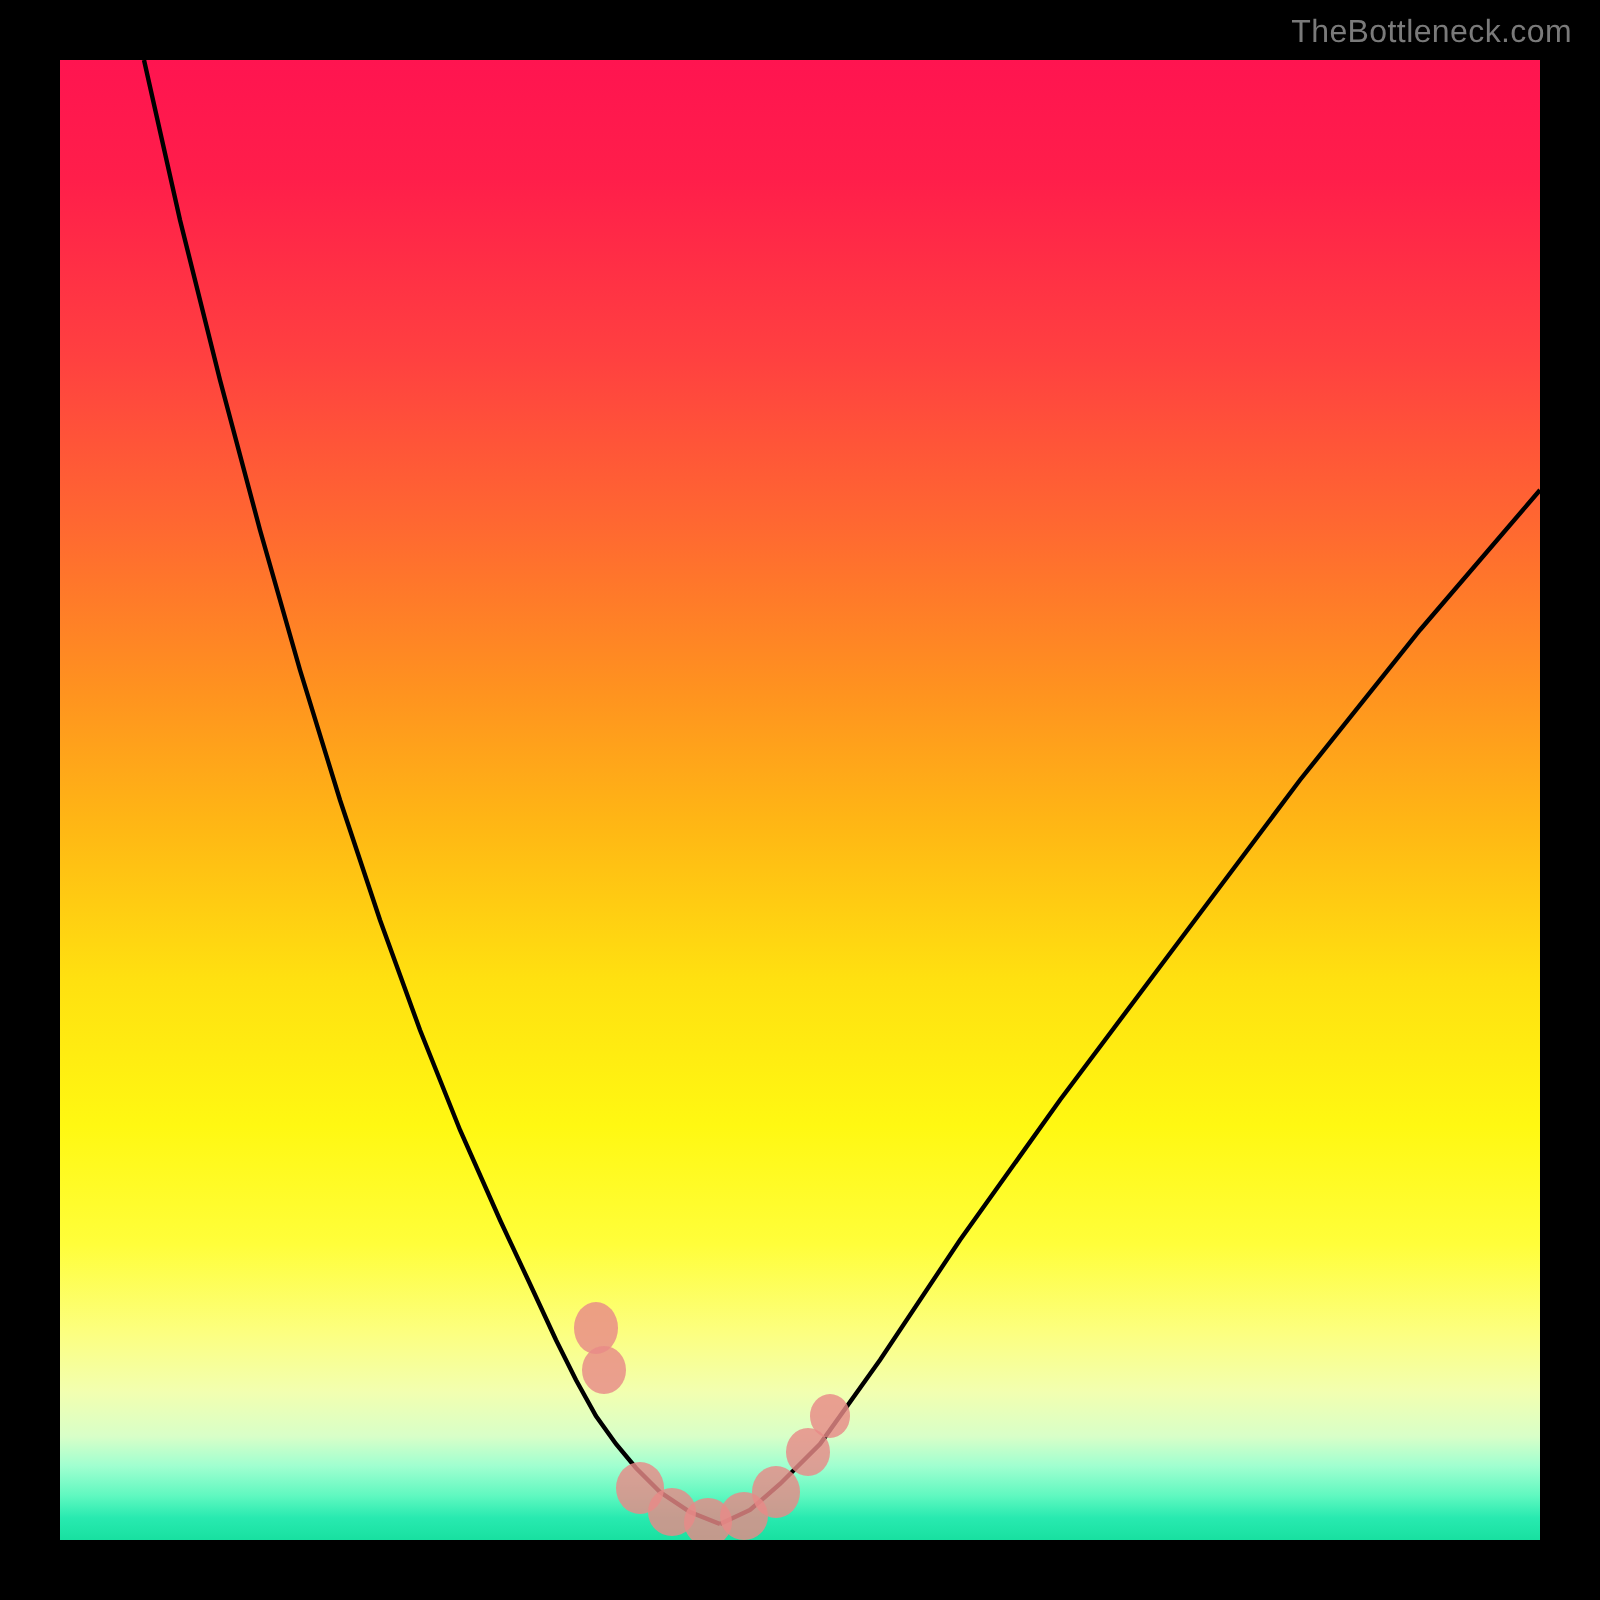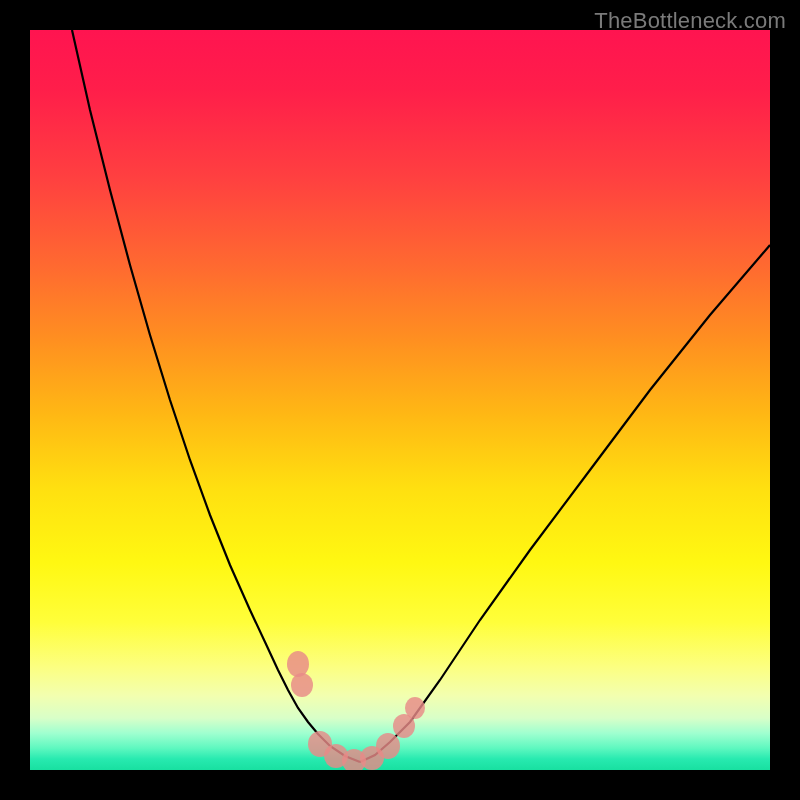--- a/index.html
+++ b/index.html
@@ -33,21 +33,21 @@
       #60f8c0 97%,
       #28eab0 98.5%,
       #18e0a0 100%
     );
   }
   .watermark {
     position: absolute;
     top: 8px;
     right: 14px;
     color: #7a7a7a;
-    font-size: 22px;
+    font-size: 16px;
     font-weight: 400;
     letter-spacing: 0.2px;
     z-index: 10;
   }
   svg.curve {
     position: absolute;
     left: 0;
     top: 0;
     width: 740px;
     height: 740px;

